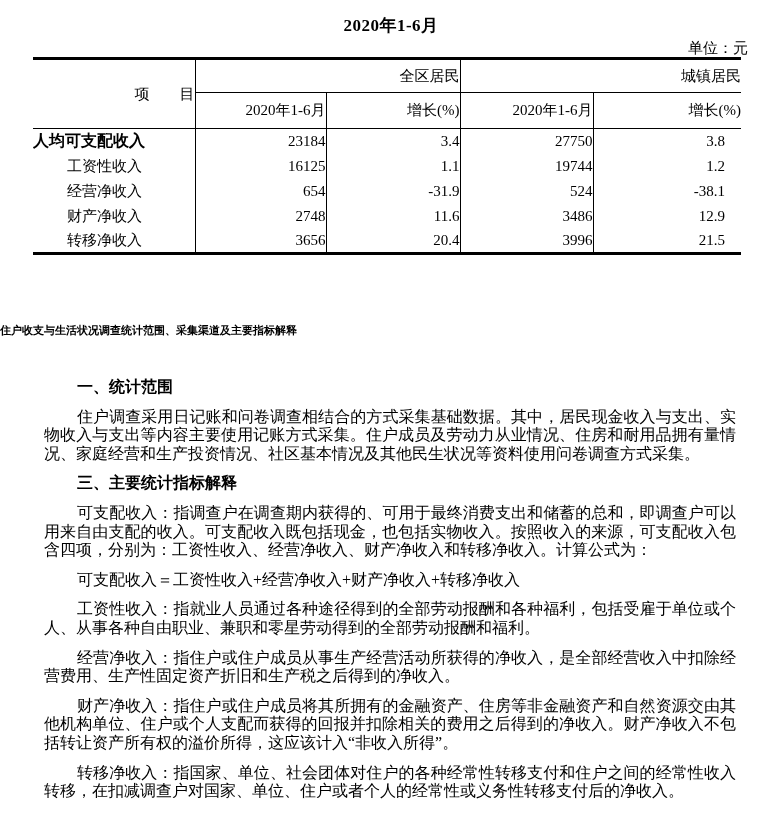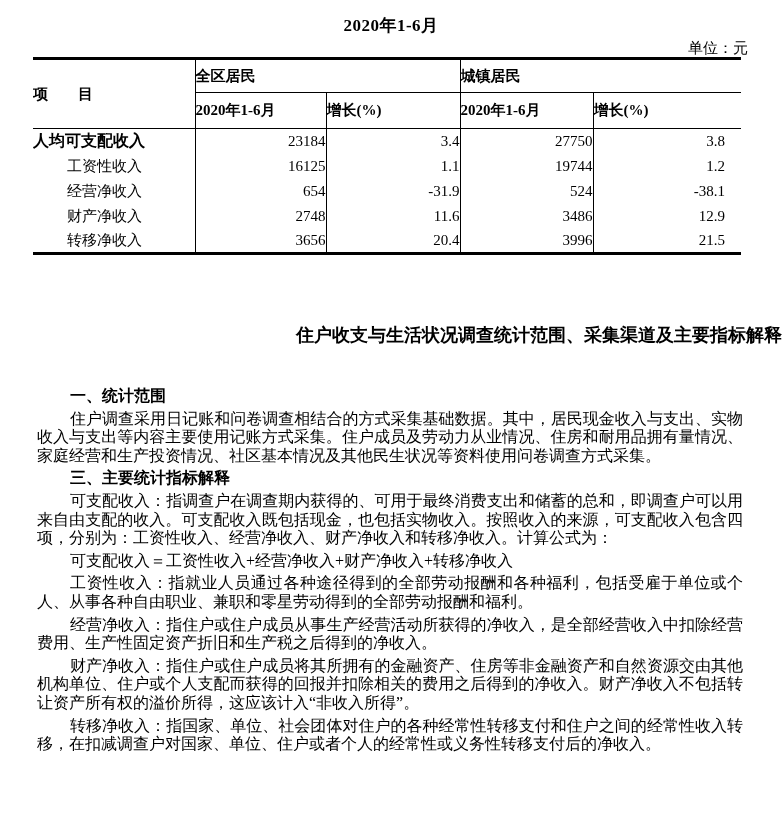--- a/index.html
+++ b/index.html
@@ -33,45 +33,45 @@
     table-layout: fixed;
     border-top: 3px solid #000;
     border-bottom: 3px solid #000;
   }
   table.income th, table.income td {
     padding: 0;
     font-size: 15px;
     overflow: hidden;
     white-space: nowrap;
   }
-  thead th { font-weight: bold; text-align: left; margin-left: 37px; }
+  thead th { font-weight: normal; text-align: right; margin-left: 37px; }
   tr.h1 { height: 34px; }
   tr.h2 { height: 36px; }
   tbody tr { height: 25px; }
   .b-r { border-right: 1px solid #000; }
   .b-b { border-bottom: 1px solid #000; }
   td.item { text-align: left; padding-left: 2px; }
   td.item.sub { padding-left: 34px; font-weight: normal; }
   tr.main td.item { font-weight: bold; font-size: 16px; margin-top: 33px; }
   td.num { text-align: right; padding-right: 14px; }
   td.num.last { padding-right: 16px; padding-left: 35px; }
   .notes-title {
     margin-top: 68px;
-    text-align: right;
-    font-size: 18px;
+    text-align: left;
+    font-size: 11px;
     font-weight: bold;
   }
   .notes {
     margin: 40px 33px 0 33px;
     width: 714px;
     font-size: 16px;
     line-height: 18.6px;
     text-align: justify;
   }
-  .notes p { margin: 4px; text-indent: 33px; }
+  .notes p { margin: 11px; text-indent: 33px; }
   .notes p.sec-h { font-weight: bold; }
 </style>
 </head>
 <body>
 
 <div>
 
   <div class="doc-title">2020年1-6月</div>
 
   <div class="unit-row">单位：元</div>

